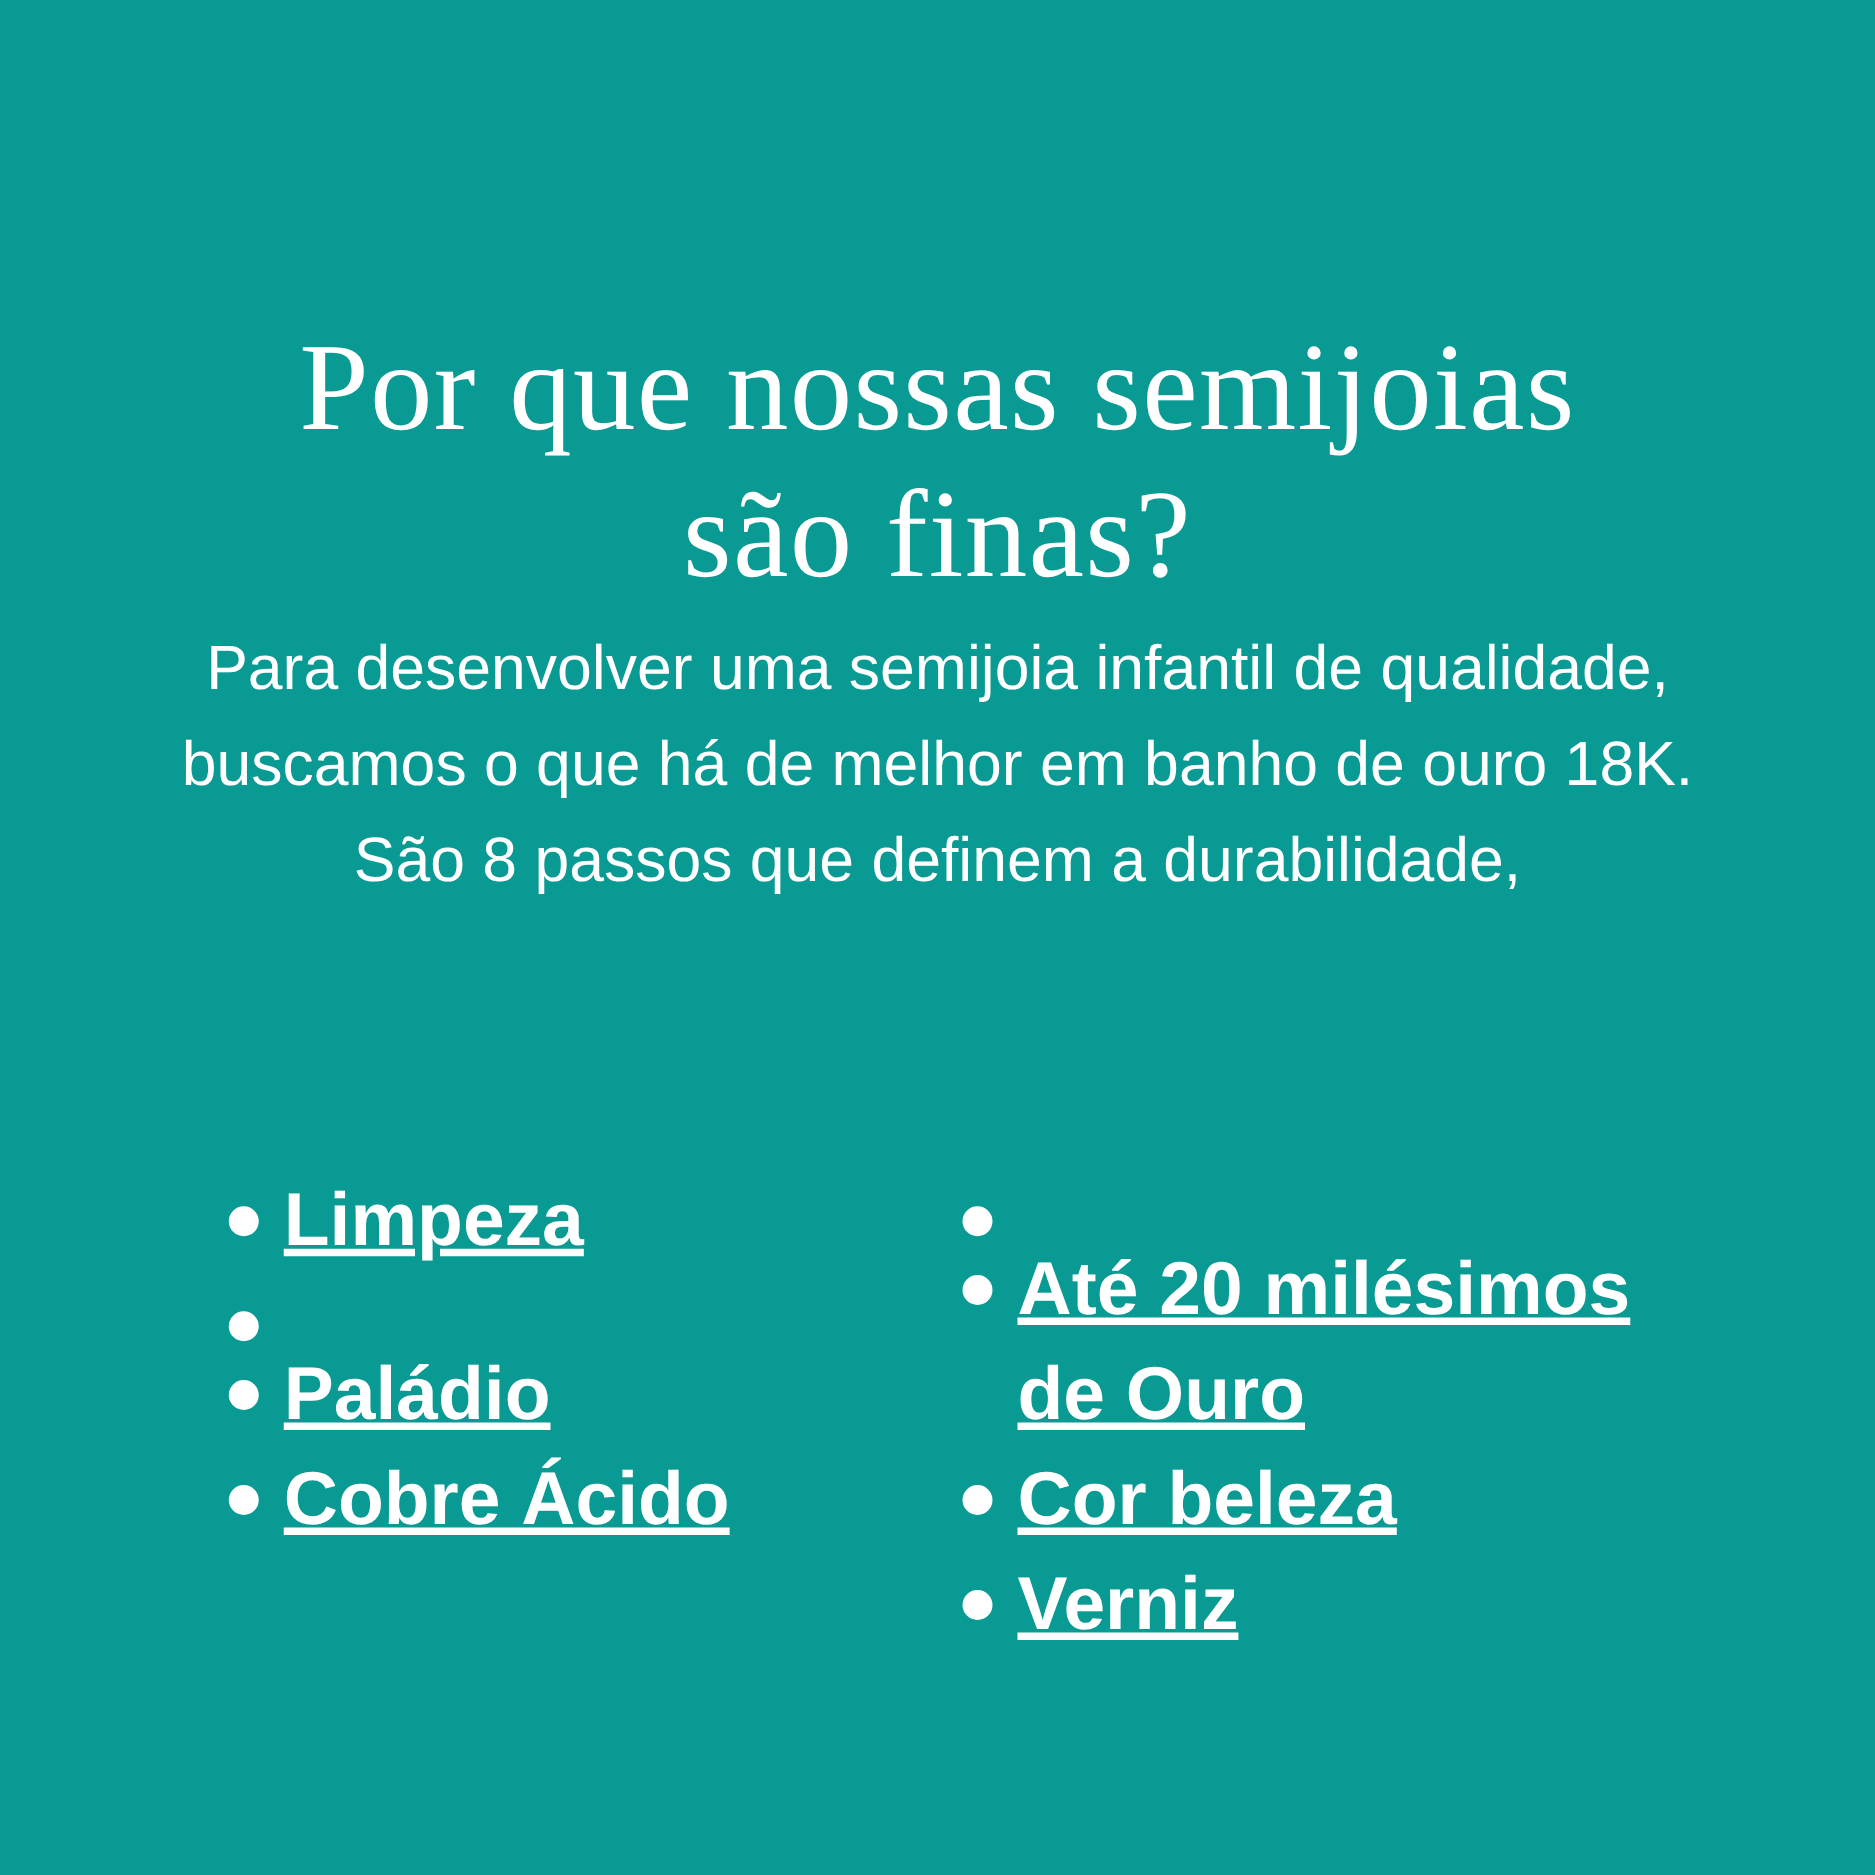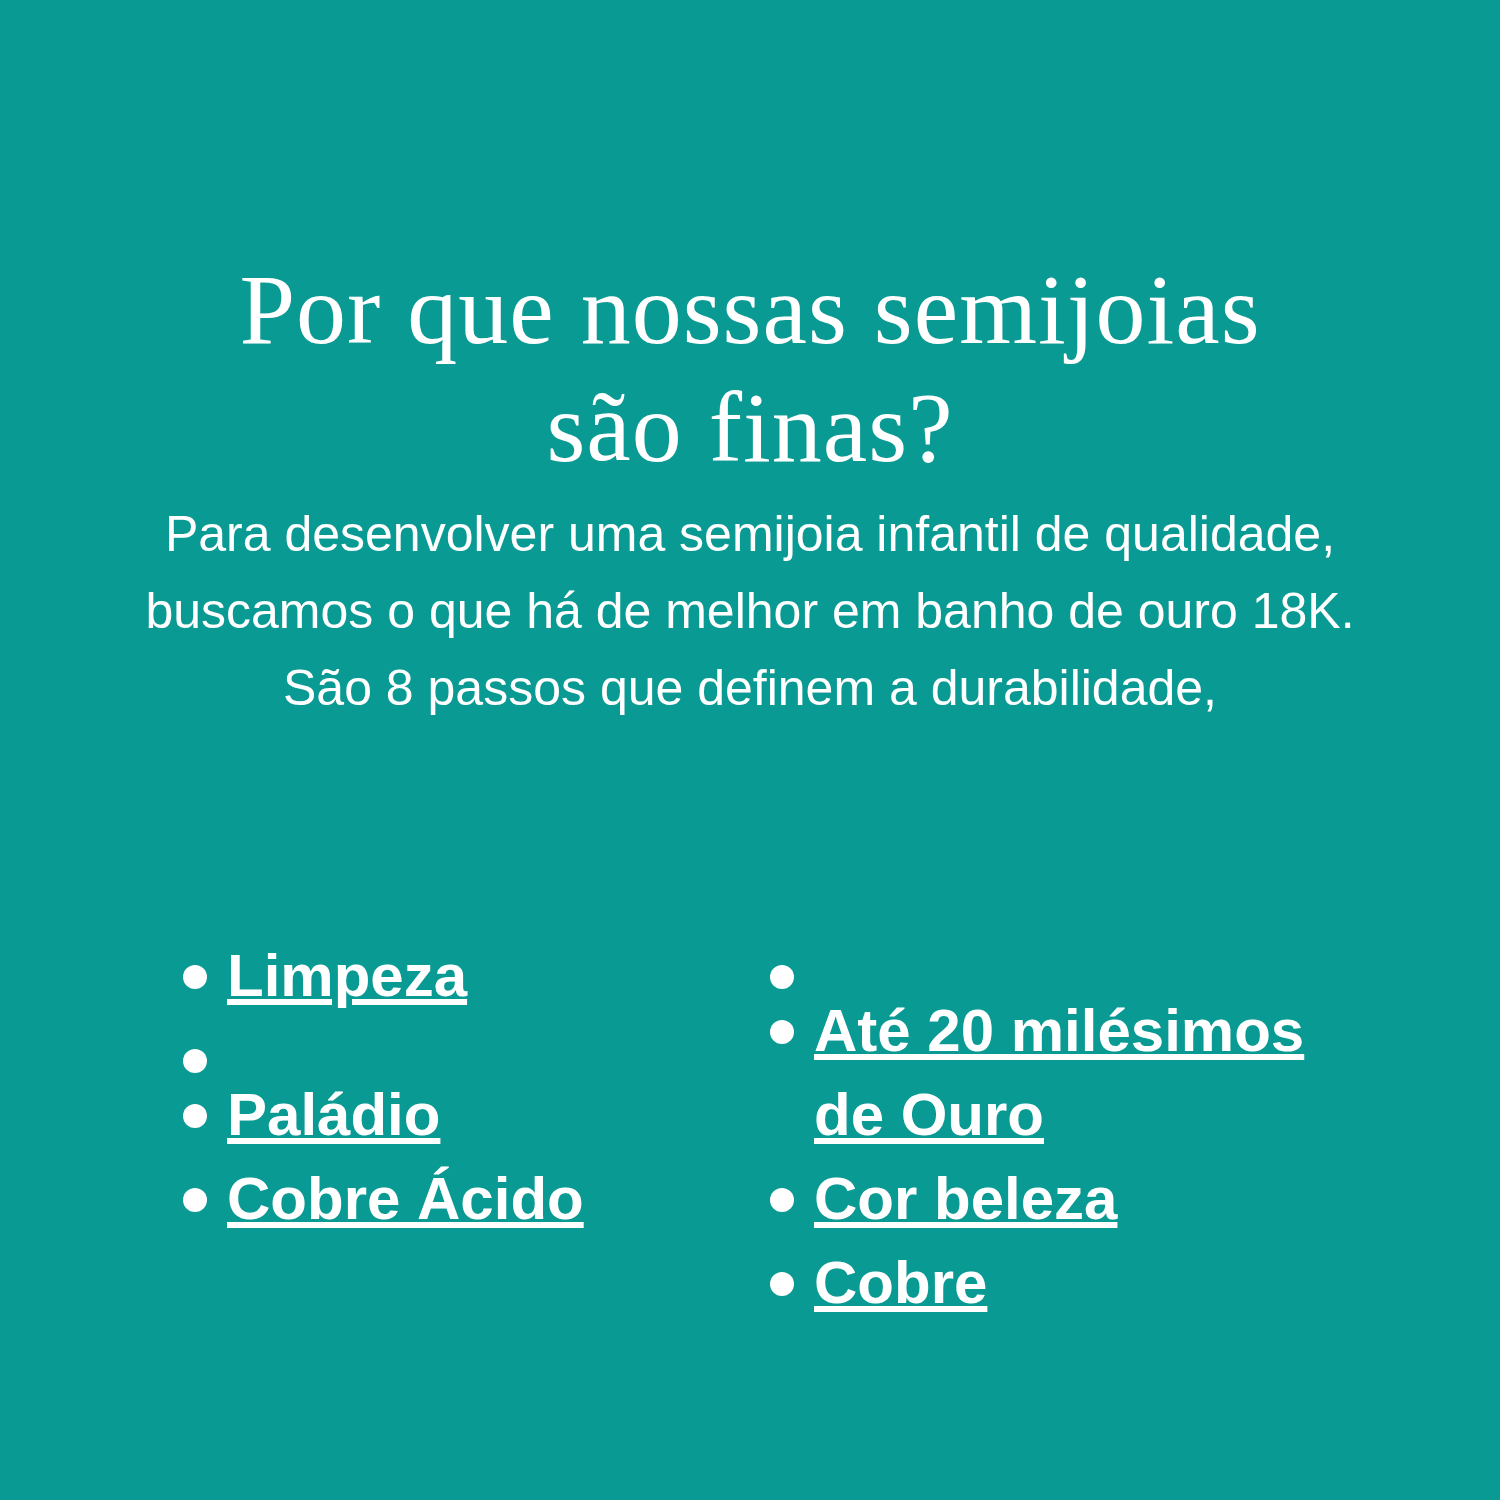--- a/index.html
+++ b/index.html
@@ -120,19 +120,19 @@
       <div class="step-item">
         <span class="dot"></span>
         <span class="step-label">Até 20 milésimos de Ouro</span>
       </div>
       <div class="step-item">
         <span class="dot"></span>
         <span class="step-label">Cor beleza</span>
       </div>
       <div class="step-item">
         <span class="dot"></span>
-        <span class="step-label">Cobre</span>
+        <span class="step-label">Verniz</span>
       </div>
     </div>
 
   </div>
 
 </div>
 
 </body></html>

